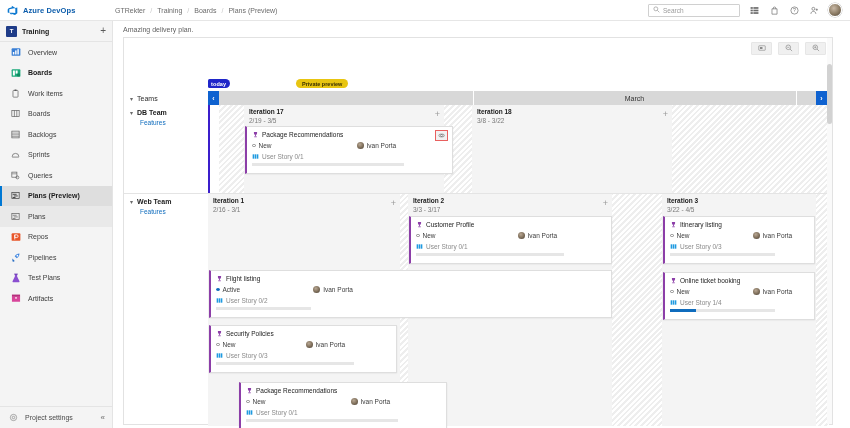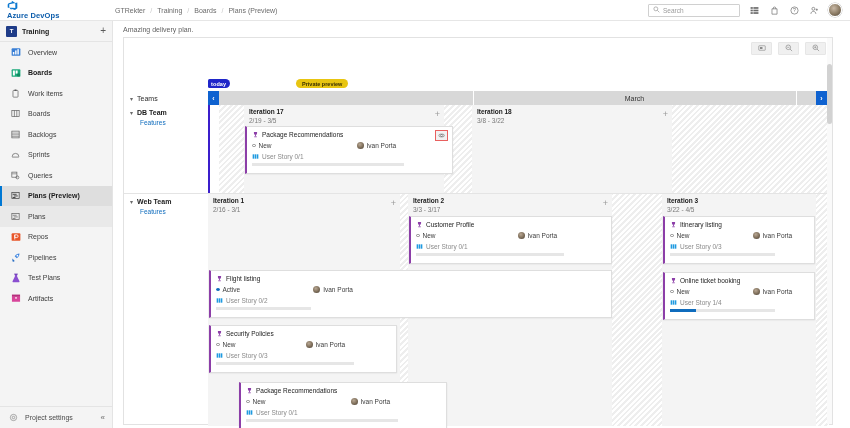--- a/index.html
+++ b/index.html
@@ -12,22 +12,22 @@
     overflow: hidden;
   }
 
   
   .topbar {
     position: absolute; left: 0; top: 0; width: 850px; height: 21px;
     background: #ffffff; border-bottom: 1px solid #e6e6e6;
     display: flex; align-items: center;
   }
   .ado-brand {
-    width: 113px; height: 21px; display: flex; align-items: flex-start;
-    padding-left: 7px;  flex-direction: column;
+    width: 113px; height: 21px; display: flex; align-items: center;
+    padding-left: 7px; gap: 5px;
   }
   .ado-logo { width: 11px; height: 11px; position: relative; }
   .ado-logo svg { display: block; }
   .ado-name { font-size: 7.5px; font-weight: bold; color: #0b5cab; letter-spacing: .1px; }
 
   .breadcrumb { display: flex; align-items: center; gap: 5px; margin-left: 2px; }
   .bc-item { font-size: 7px; color: #6b6b6b; }
   .bc-sep  { font-size: 7px; color: #c8c8c8; }
 
   .topright { margin-left: auto; display: flex; align-items: center; gap: 8px; padding-right: 8px; }

